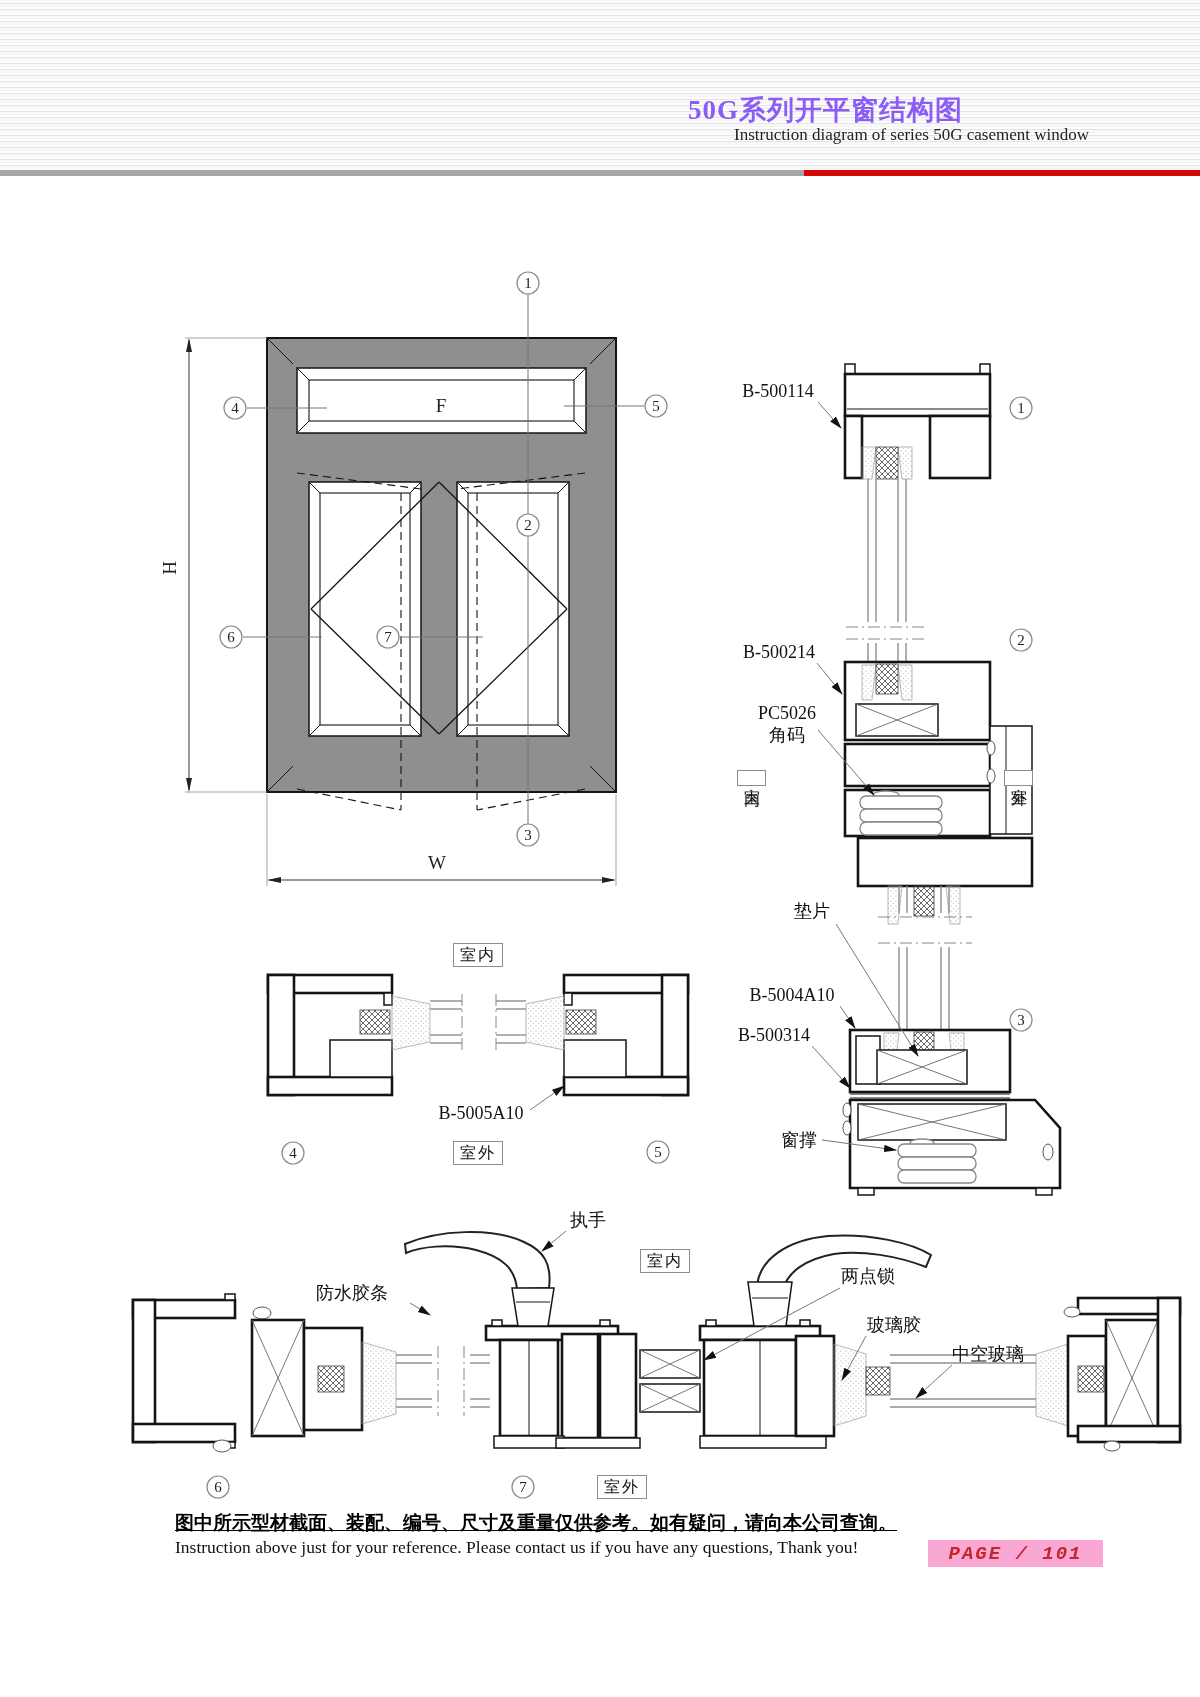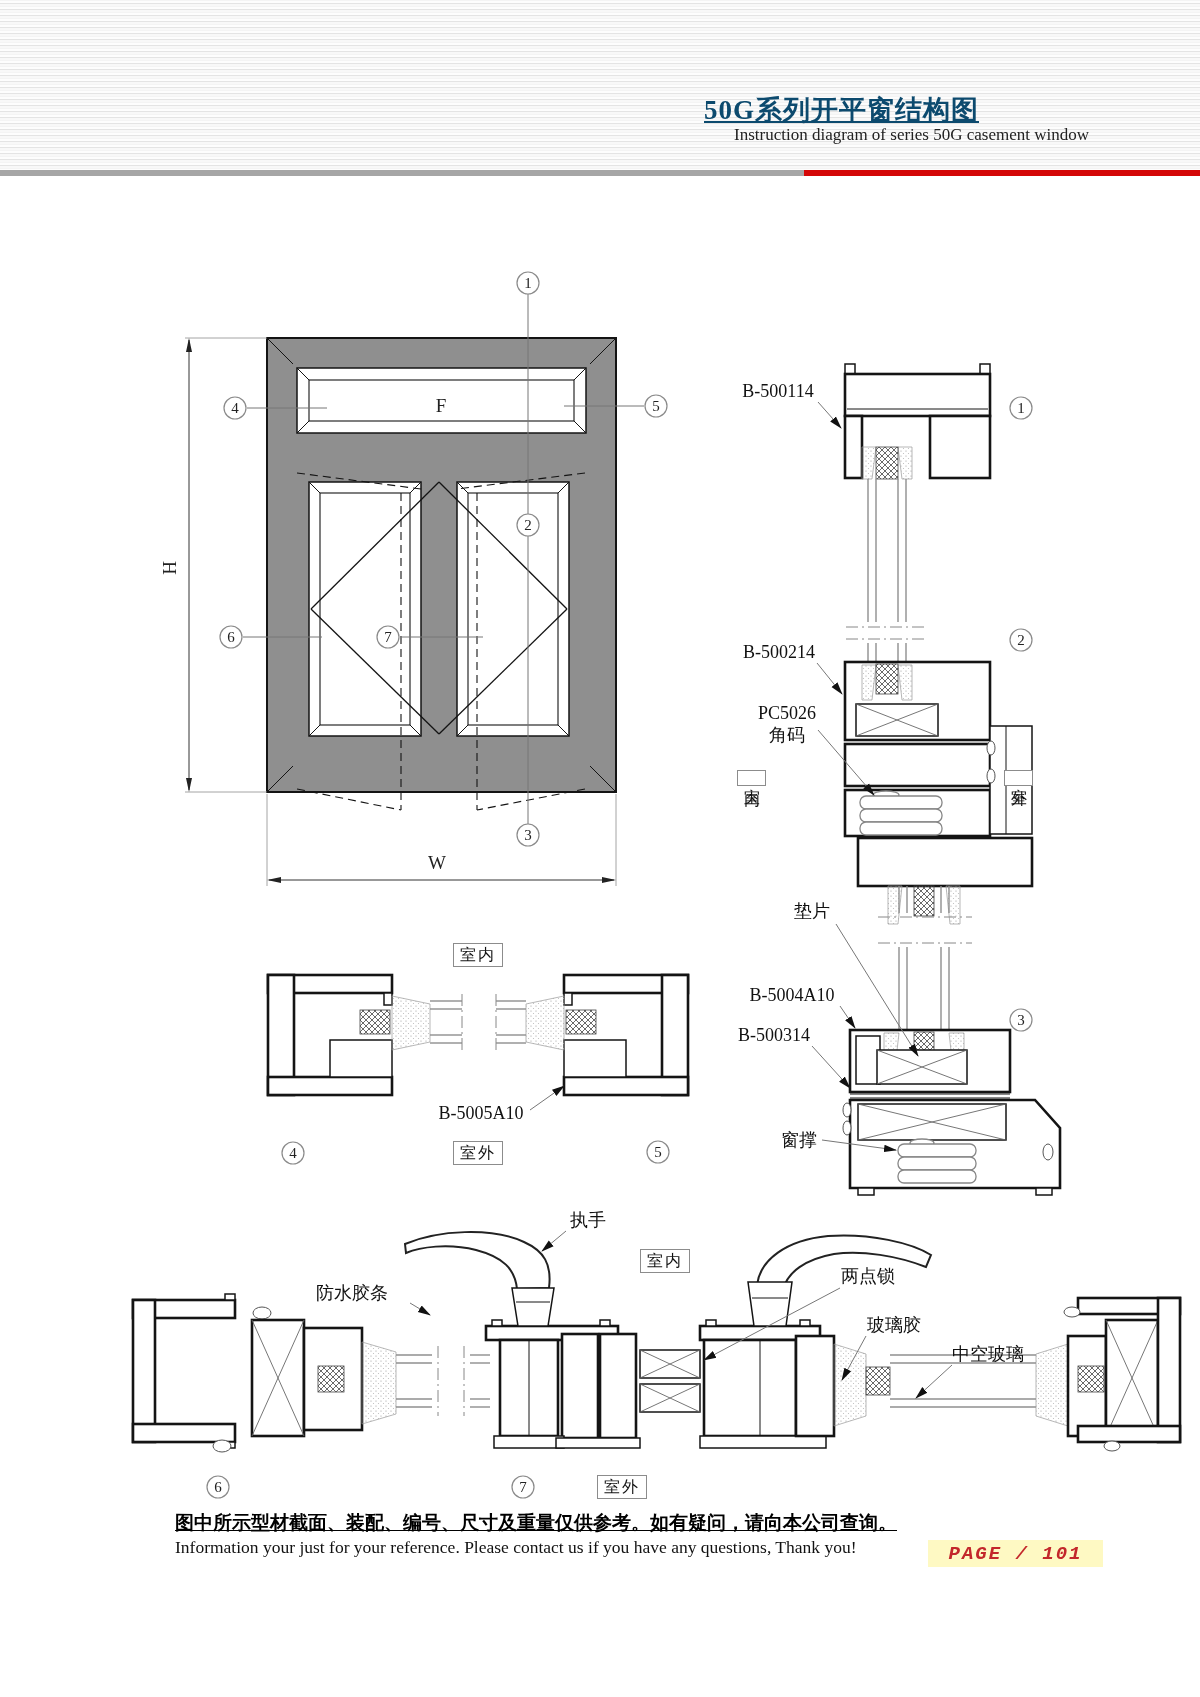--- a/index.html
+++ b/index.html
@@ -1,33 +1,33 @@
 <!DOCTYPE html>
 <html><head>
 <meta charset="utf-8">
 <style>
   html,body{margin:0;padding:0;background:#777;}
   .page{position:relative;width:1200px;height:1697px;background:#fff;overflow:hidden;
         font-family:"Liberation Serif",serif;}
   
   .hdr-stripes{position:absolute;left:0;top:0;width:1200px;height:170px;
     background:repeating-linear-gradient(to bottom,#f4f4f4 0 1px,#fdfdfd 1px 3px,#e4e4e4 3px 4px,#f8f8f8 4px 6px);}
-  .hdr-title{position:absolute;left:704px;top:92px;font:bold 27px "Liberation Serif",serif;color:#0c4a6e;letter-spacing:1px;text-decoration:underline;}
+  .hdr-title{position:absolute;left:688px;top:92px;font:bold 27px "Liberation Serif",serif;color:#8b5cf6;letter-spacing:1px;}
   .hdr-sub{position:absolute;left:690px;top:125px;font:17px "Liberation Serif",serif;color:#222;margin-left:44px;}
   .div-gray{position:absolute;left:0;top:170px;width:804px;height:6px;background:#a6a6a6;}
   .div-red{position:absolute;left:804px;top:170px;width:396px;height:6px;background:#d40707;}
   
   .vbox{position:absolute;border:1px solid #8c8c8c;background:#fff;writing-mode:vertical-rl;
         text-orientation:upright;font:16px "Liberation Serif",serif;padding:4px 3px;letter-spacing:3px;color:#111;}
   .hbox{position:absolute;border:1px solid #8c8c8c;background:#fff;
         font:16px/20px "Liberation Serif",serif;padding:1px 6px;color:#111;letter-spacing:2px;}
   
   .ft-zh{position:absolute;left:175px;top:1510px;font:bold 19px "Liberation Serif",serif;color:#000;text-decoration:underline;}
   .ft-en{position:absolute;left:175px;top:1537px;font:17.5px "Liberation Serif",serif;color:#111;}
-  .page-badge{position:absolute;left:928px;top:1540px;width:175px;height:27px;background:#fef9c3;
+  .page-badge{position:absolute;left:928px;top:1540px;width:175px;height:27px;background:#f9a8d4;
       display:flex;align-items:center;justify-content:center;
       font:bold italic 19px "Liberation Mono",monospace;color:#c3272b;letter-spacing:2px;}
   
   svg{position:absolute;left:0;top:0;}
   .prof{fill:#fff;stroke:#141414;stroke-width:2.6;}
   .prof2{fill:#fff;stroke:#141414;stroke-width:1.5;}
   .thin{stroke:#141414;stroke-width:1;fill:none;}
   .gline{stroke:#8f8f8f;stroke-width:1.4;fill:none;}
   .xline{stroke:#666;stroke-width:0.9;}
   .dash{stroke:#141414;stroke-width:1.1;fill:none;stroke-dasharray:8 5;}
@@ -453,16 +453,16 @@
   </svg>
 
   <div class="vbox" style="left:737px;top:770px;">室内</div>
   <div class="vbox" style="left:1004px;top:770px;">室外</div>
   <div class="hbox" style="left:453px;top:943px;">室内</div>
   <div class="hbox" style="left:453px;top:1141px;">室外</div>
   <div class="hbox" style="left:640px;top:1249px;">室内</div>
   <div class="hbox" style="left:597px;top:1475px;">室外</div>
 
   <div class="ft-zh">图中所示型材截面、装配、编号、尺寸及重量仅供参考。如有疑问，请向本公司查询。</div>
-  <div class="ft-en">Information your just for your reference. Please contact us if you have any questions, Thank you!</div>
+  <div class="ft-en">Instruction above just for your reference. Please contact us if you have any questions, Thank you!</div>
   <div class="page-badge">PAGE / 101</div>
 
 </div>
 
 </body></html>

